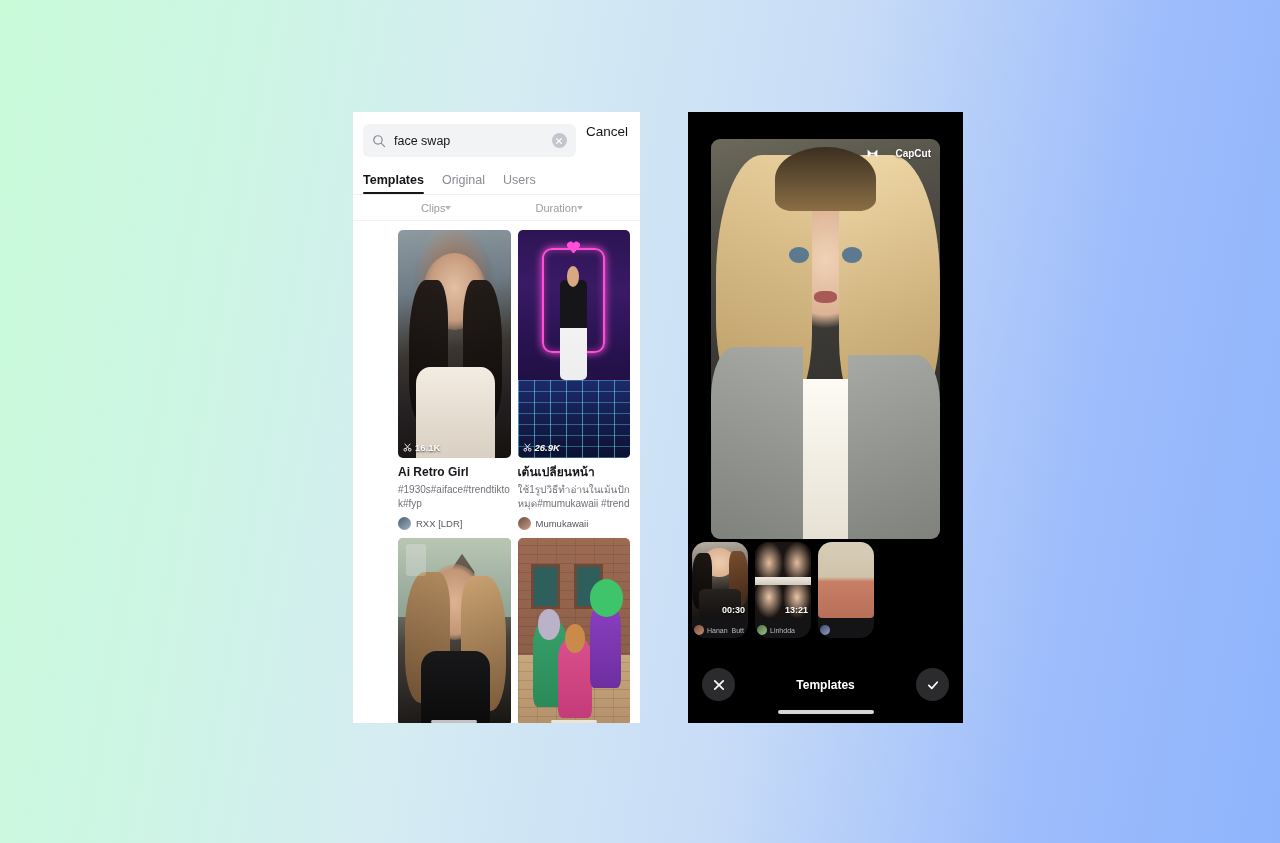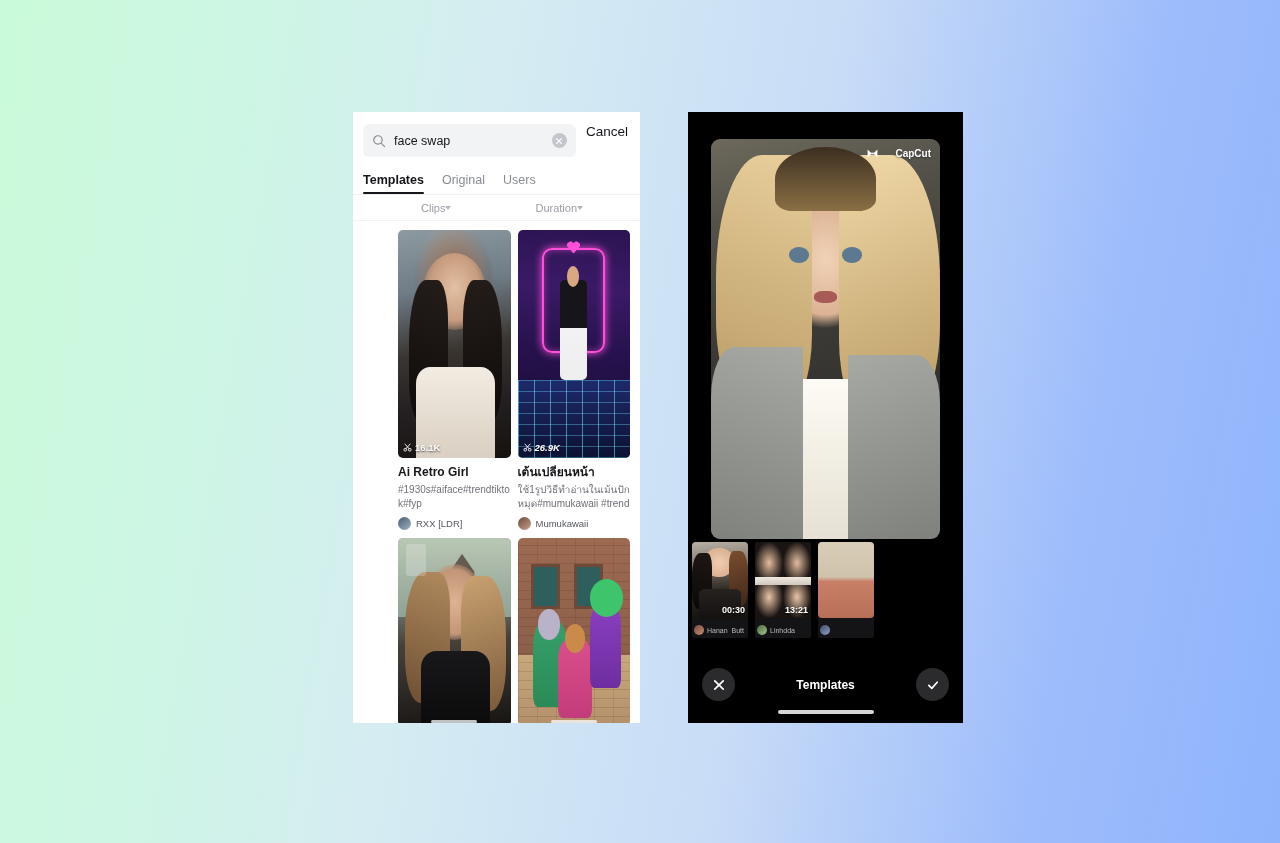--- a/index.html
+++ b/index.html
@@ -174,21 +174,21 @@
     display: flex; gap: 7px;
     padding: 0 4px;
     height: 104px;
     overflow: hidden;
     align-items: flex-start;
   }
   .strip-item {
     position: relative;
     flex: 0 0 auto;
     width: 56px;
-    border-radius: 2px;
+    border-radius: 14px;
     overflow: hidden;
     background: #141416;
   }
   .strip-item.selected {
     width: 58px;
     background: #ffffff;
     padding: 3px 3px 0 3px;
     border-radius: 7px;
   }
   .strip-thumb {

